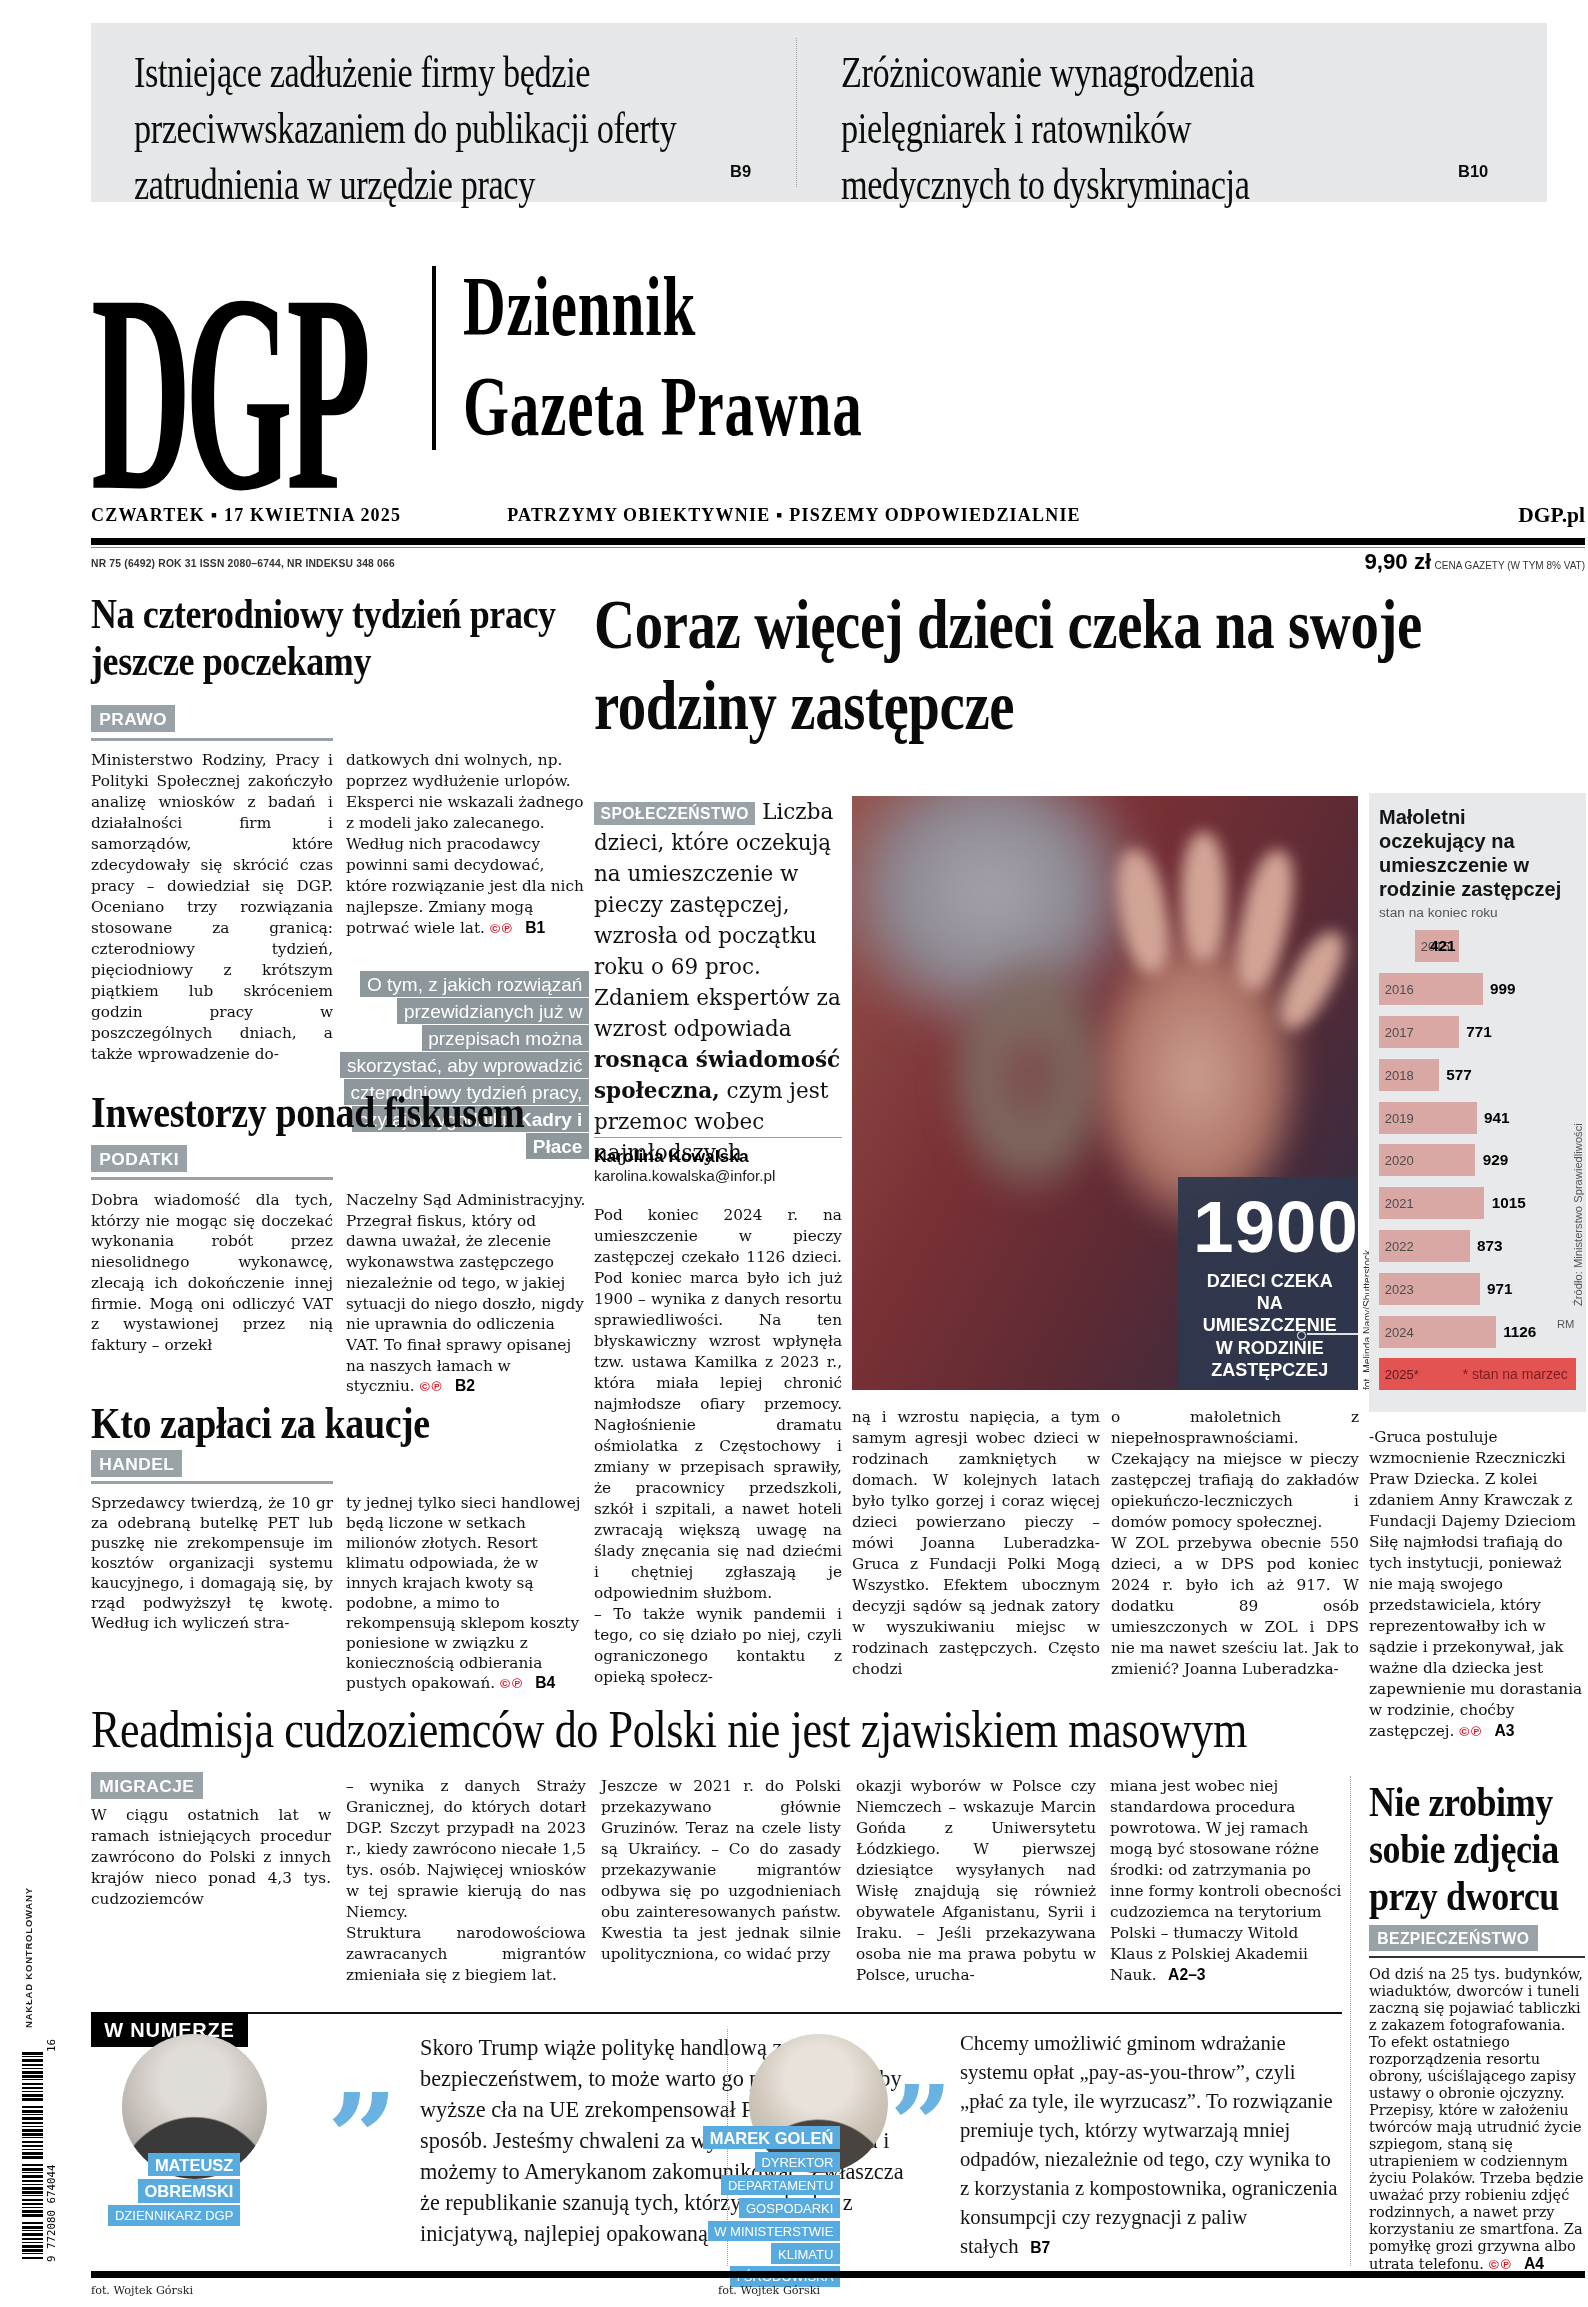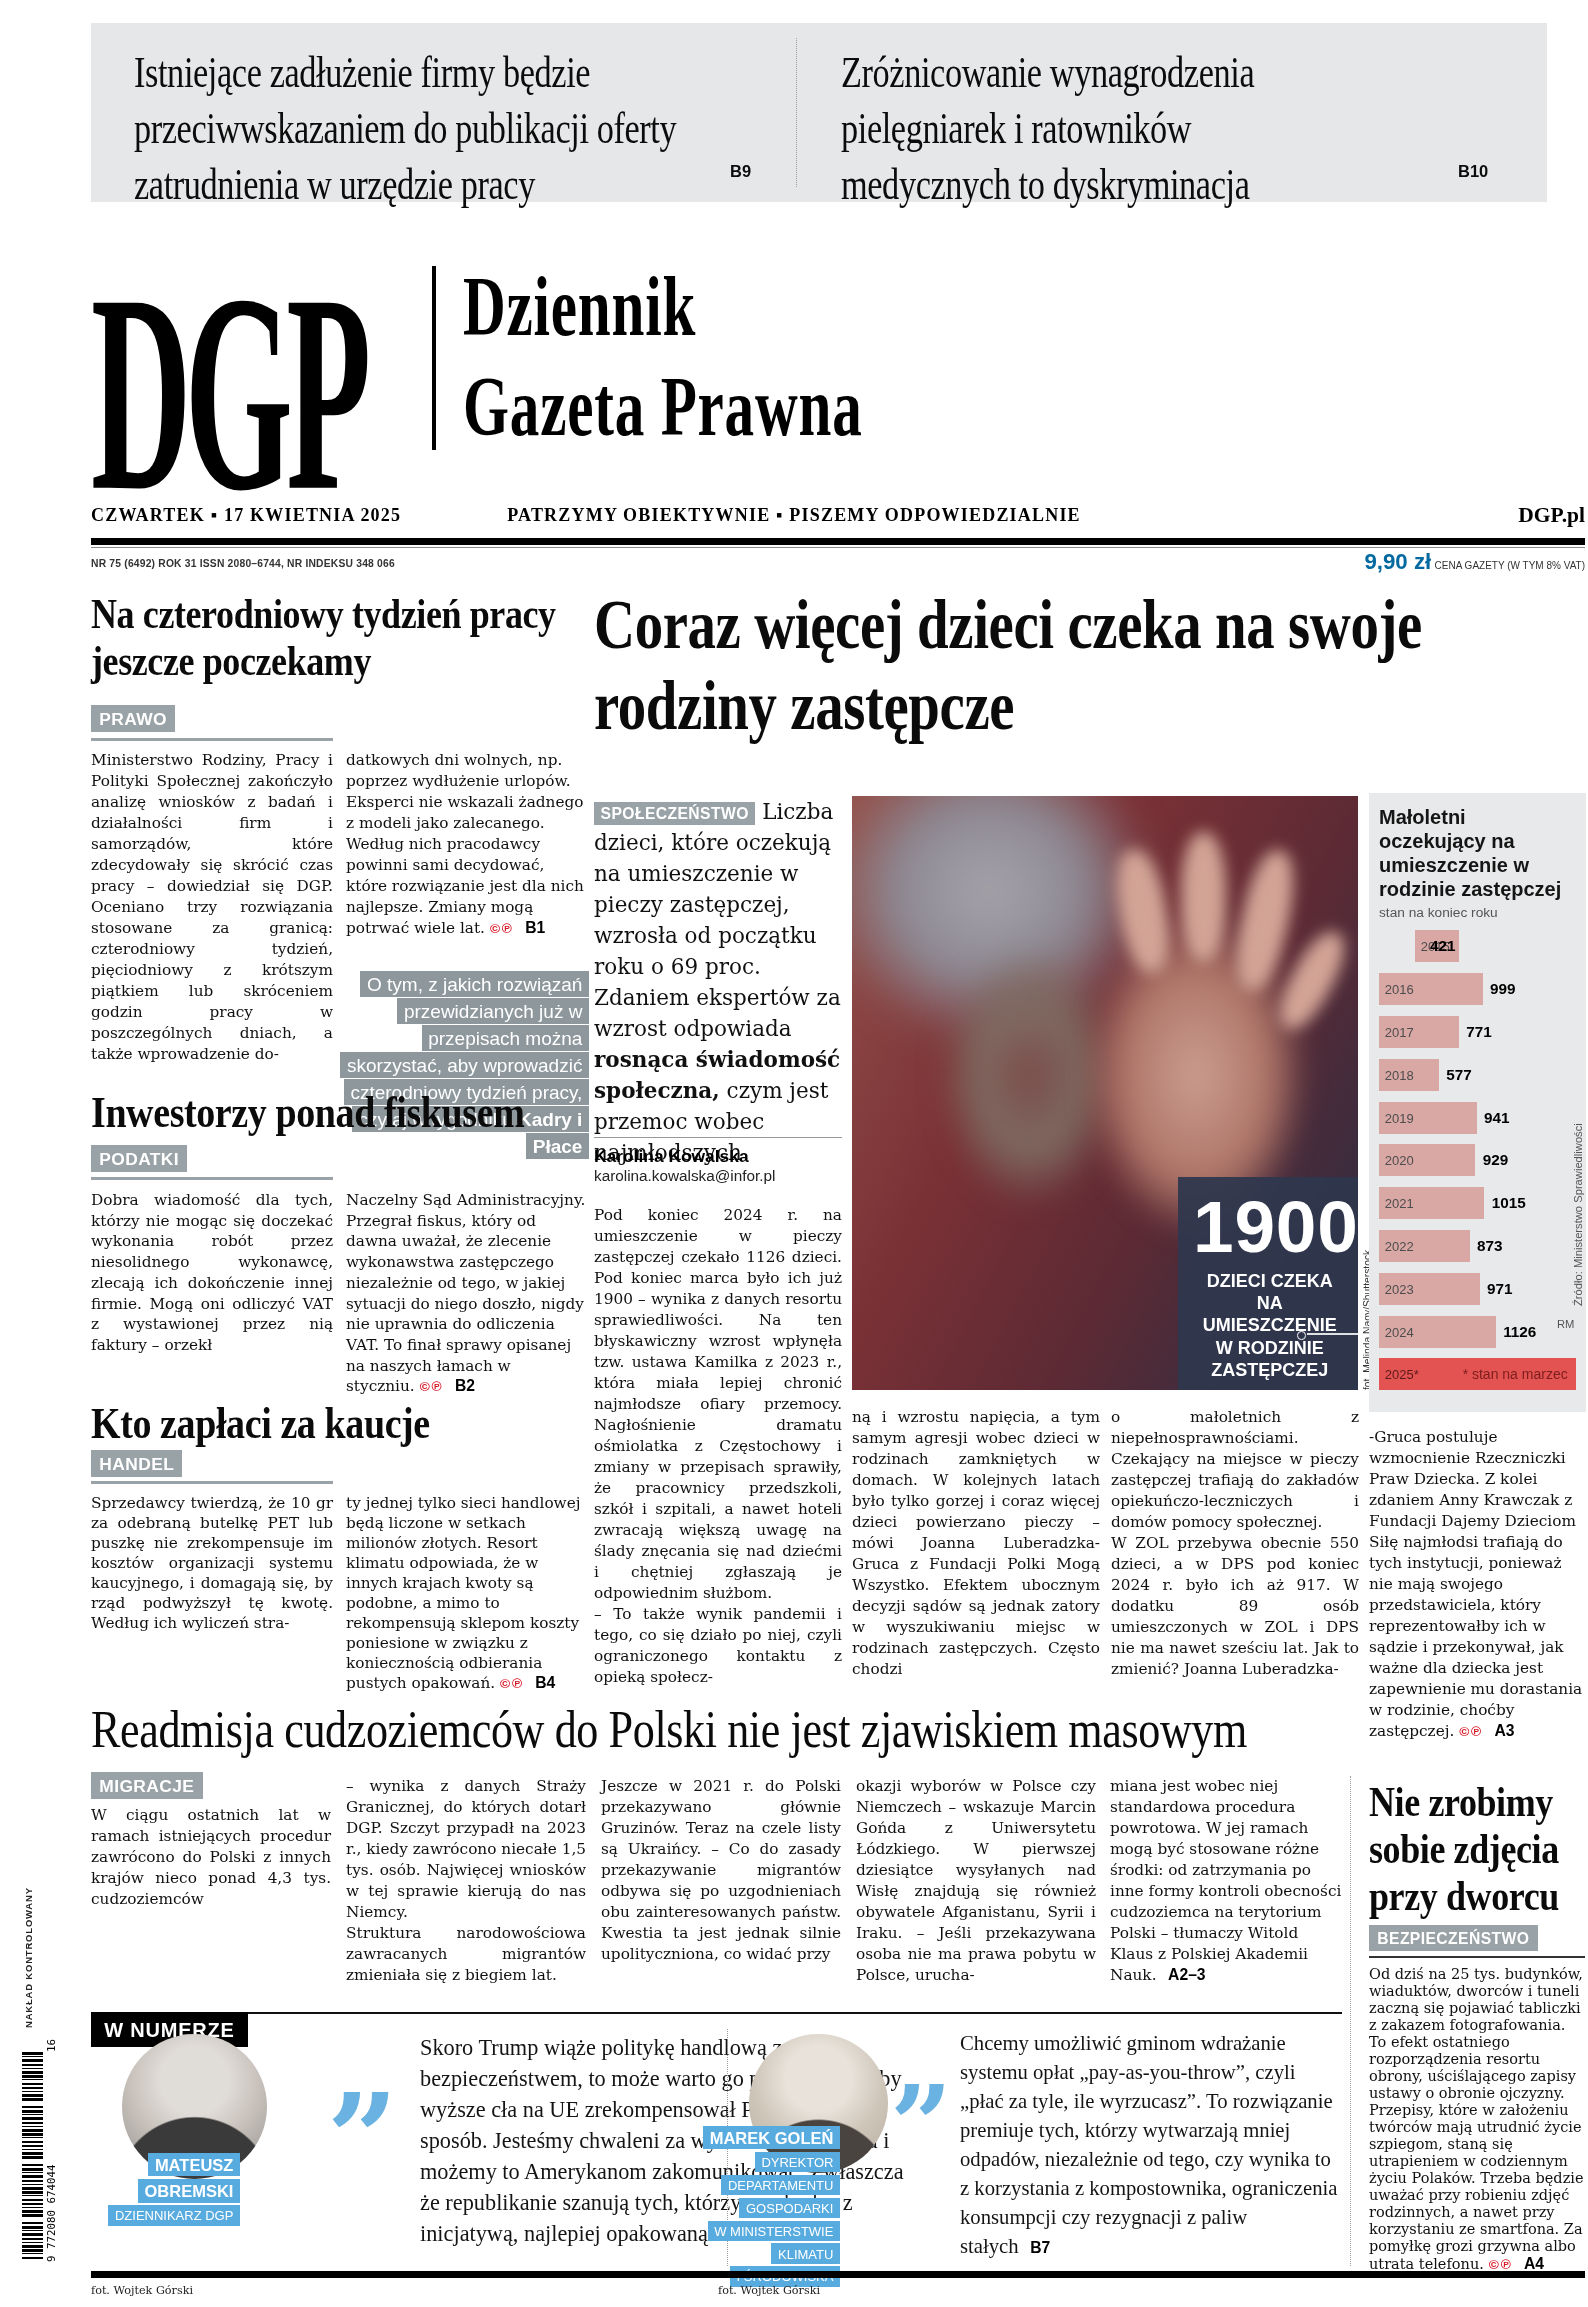--- a/index.html
+++ b/index.html
@@ -15,21 +15,21 @@
   .vdot{border-left:1.7px dotted #9aa0a3;}
 
   
   .dgp-logo{font:700 124px/124px "Liberation Serif",serif;letter-spacing:-5.8px;color:#000;
             transform:scale(1.12,2.28);transform-origin:0 0;}
   .mast-bar{background:#000;}
   .mast-name{font:700 61px/71px "Liberation Serif",serif;letter-spacing:0.8px;color:#000;
              transform:scale(.97,1.40);transform-origin:0 0;white-space:nowrap;}
   .dateline{font:700 18px "Liberation Serif",serif;letter-spacing:1.2px;color:#000;white-space:nowrap;}
   .issue{font:700 10.3px "Liberation Sans",sans-serif;color:#333;letter-spacing:0.2px;}
-  .price{font:700 22.3px "Liberation Sans",sans-serif;color:#0369a1;margin-top:34px;}
+  .price{font:700 22.3px "Liberation Sans",sans-serif;color:#000000;margin-top:34px;}
   .price-note{font:400 10px "Liberation Sans",sans-serif;color:#333;}
 
   
   .tag{display:inline-block;background:#99a2a6;color:#fff;
        font:700 17.4px/1 "Liberation Sans",sans-serif;letter-spacing:0.4px;padding:5.8px 8.3px 4.1px;}
   .tagrule{background:#99a2a6;height:2.5px;}
   .hl{font-family:"Liberation Serif",serif;font-weight:700;color:#0b0b0b;letter-spacing:-0.4px;
       transform:scale(1,1.15);transform-origin:0 0;}
   .bodytext{font:400 15.3px/21px "DejaVu Serif",serif;text-align:justify;color:#101010;
             white-space:pre-line;}

